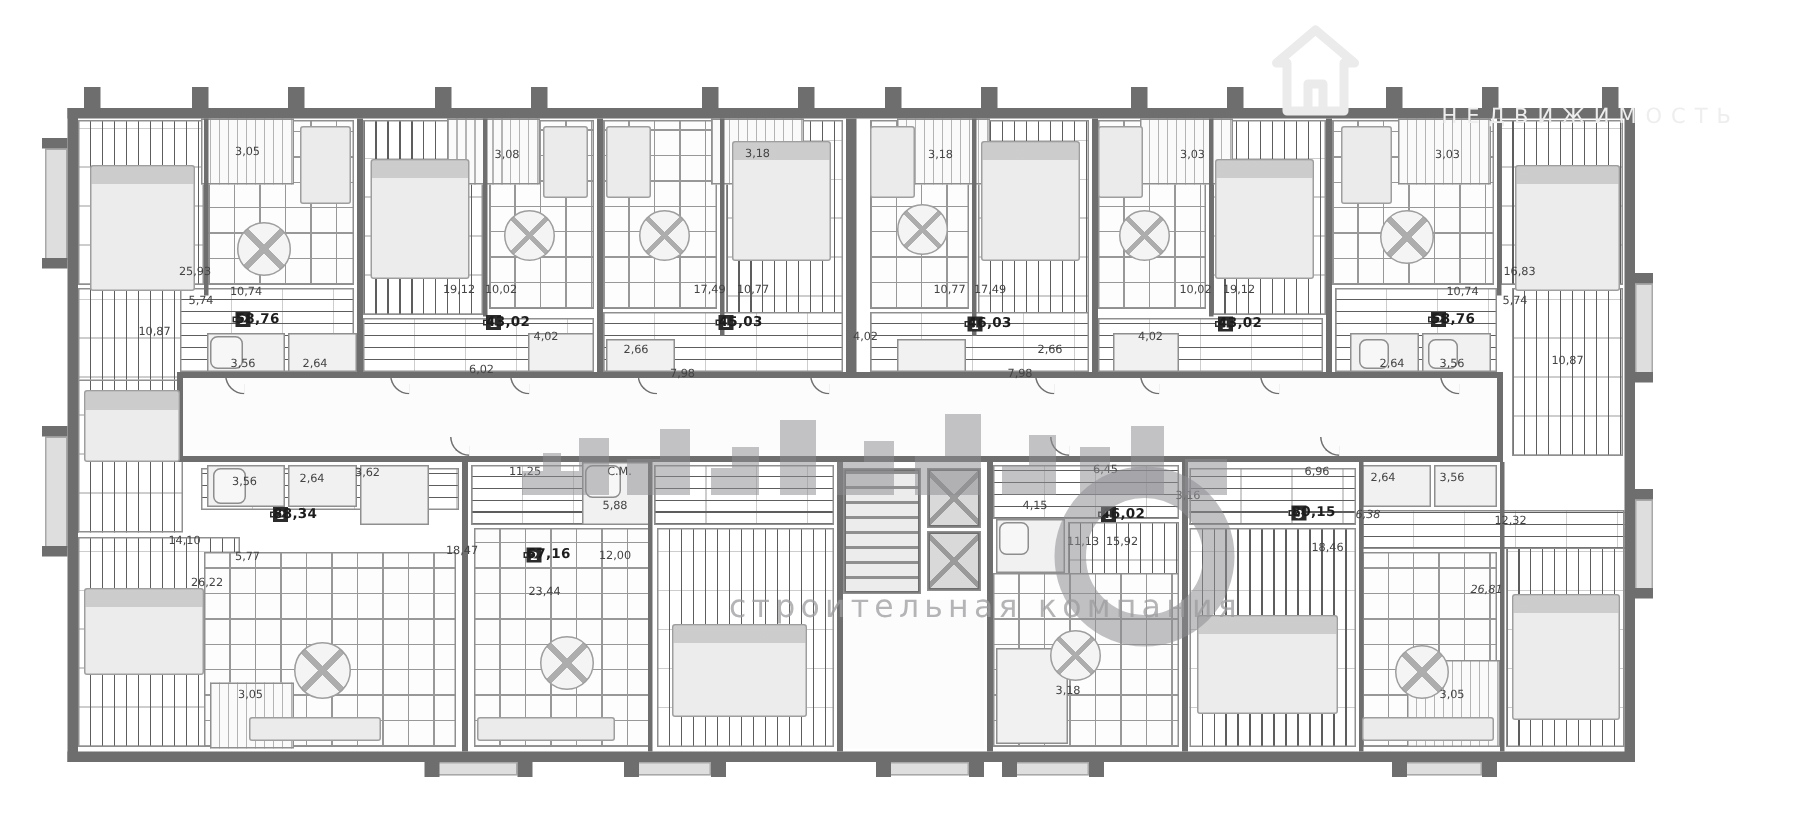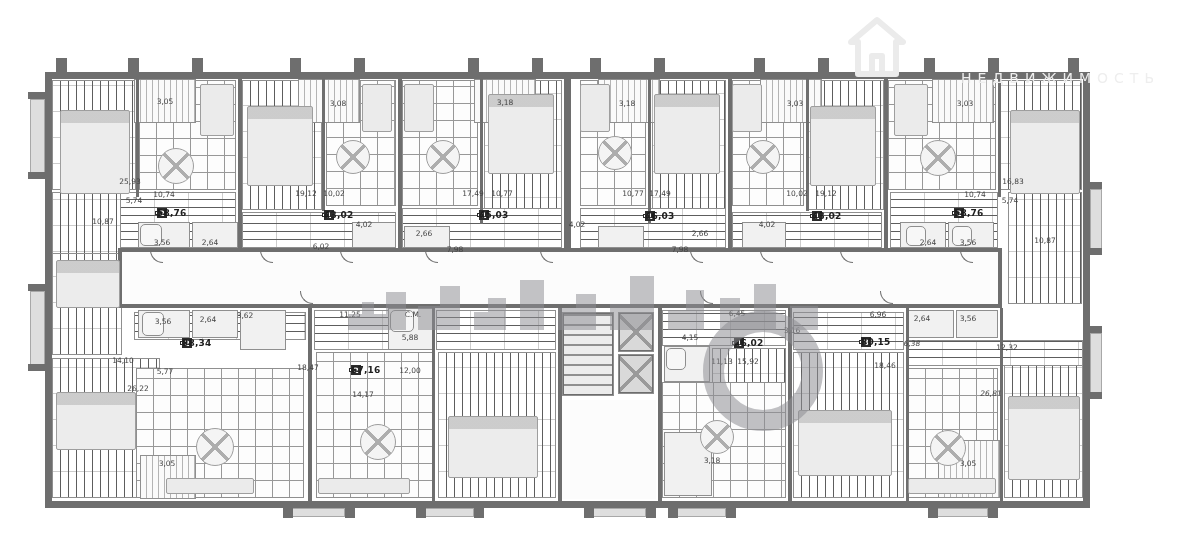--- a/index.html
+++ b/index.html
@@ -286,21 +286,21 @@
       <span class="dim" style="left: 245px; top: 315px;">3,62</span>
       <span class="dim" style="left: 123px; top: 360px;">14,10</span>
       <span class="dim" style="left: 165px; top: 371px;">5,77</span>
       <span class="dim" style="left: 138px; top: 388px;">26,22</span>
       <span class="dim" style="left: 308px; top: 367px;">18,47</span>
       <span class="dim" style="left: 167px; top: 463px;">3,05</span>
       <span class="dim" style="left: 350px; top: 314px;">11,25</span>
       <span class="dim" style="left: 413px; top: 314px;">С.М.</span>
       <span class="dim" style="left: 410px; top: 337px;">5,88</span>
       <span class="dim" style="left: 410px; top: 370px;">12,00</span>
-      <span class="dim" style="left: 363px; top: 394px;">14,17</span>
+      <span class="dim" style="left: 363px; top: 394px;">23,44</span>
       <span class="dim" style="left: 737px; top: 313px;">6,45</span>
       <span class="dim" style="left: 690px; top: 337px;">4,15</span>
       <span class="dim" style="left: 722px; top: 361px;">11,13</span>
       <span class="dim" style="left: 748px; top: 361px;">15,92</span>
       <span class="dim" style="left: 792px; top: 330px;">3,16</span>
       <span class="dim" style="left: 712px; top: 460px;">3,18</span>
       <span class="dim" style="left: 878px; top: 314px;">6,96</span>
       <span class="dim" style="left: 912px; top: 343px; font-style: italic;">6,38</span>
       <span class="dim" style="left: 885px; top: 365px;">18,46</span>
       <span class="dim" style="left: 922px; top: 318px;">2,64</span>
@@ -350,15 +350,16 @@
       </div>
     </div>
 
   <div id="avia-wm">
     <svg class="wm-sky" width="470" height="62" viewBox="0 0 470 62">
       <path fill="#8e8e93" d="M0 62 L0 46 H14 V34 H26 V46 H38 V24 H58 V62 H70 V38 H92 V18 H112 V62 H126 V44
         H140 V30 H158 V62 H172 V12 H196 V62 H210 V40 H228 V26 H248 V62 H262 V36 H282 V8 H306 V62 H320 V42
         H338 V22 H356 V62 H372 V30 H392 V46 H406 V16 H428 V62 H442 V38 H470 V62 Z"></path>
     </svg>
     <span class="wm-ring"></span>
+    <span class="wm-sub">строительная компания</span>
   </div>
 
 </div>
 
 </body></html>

